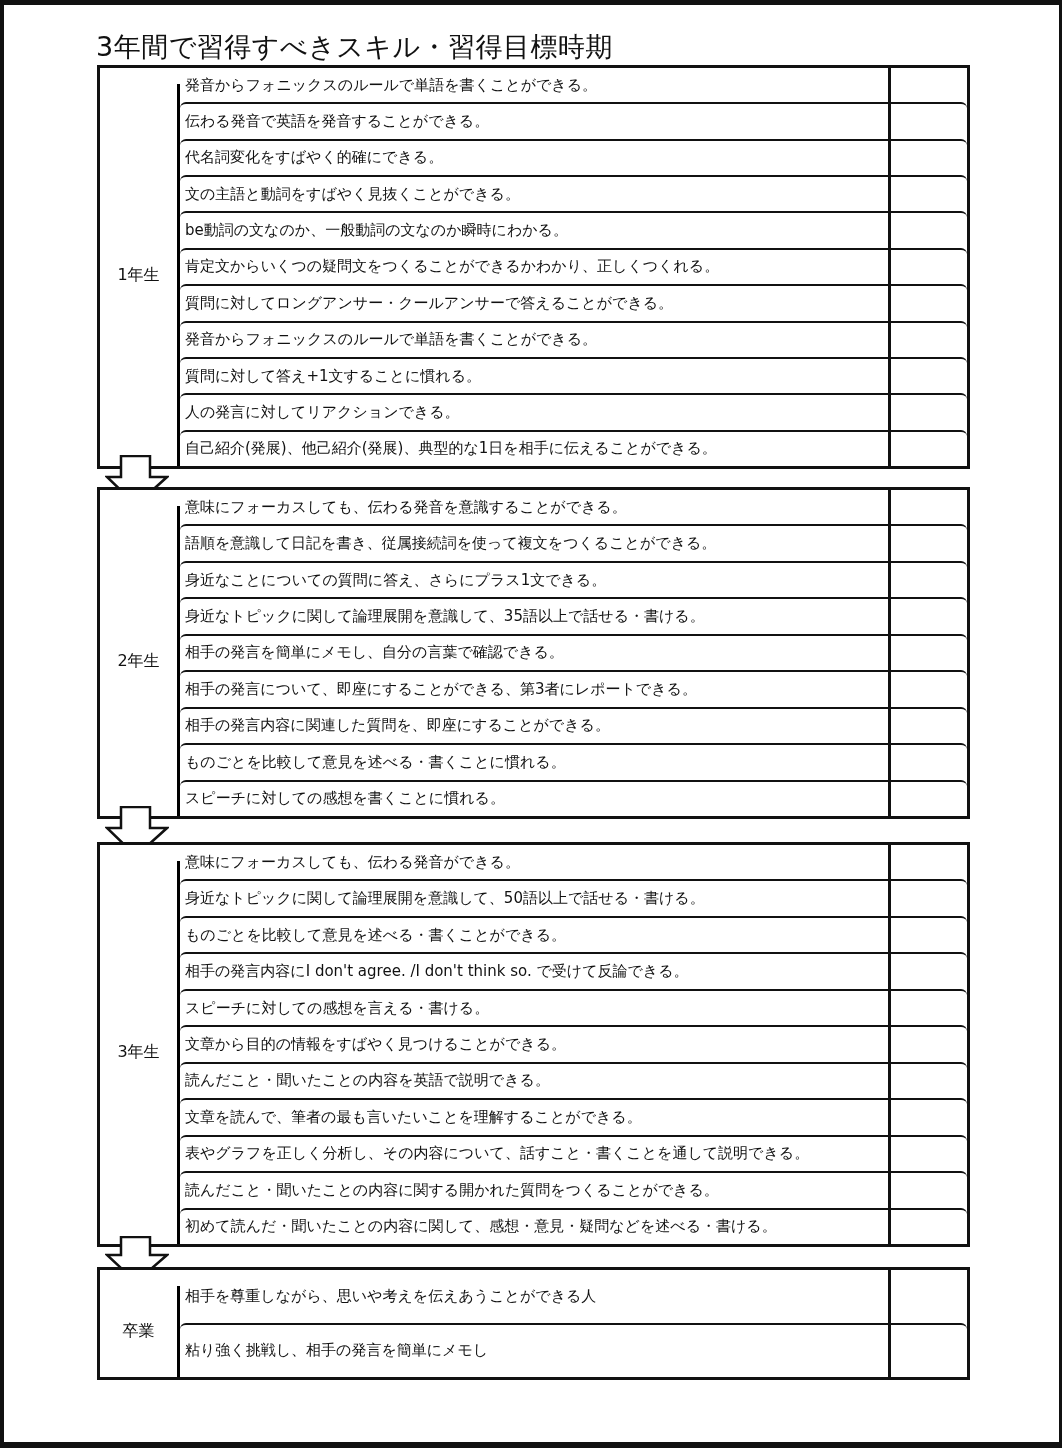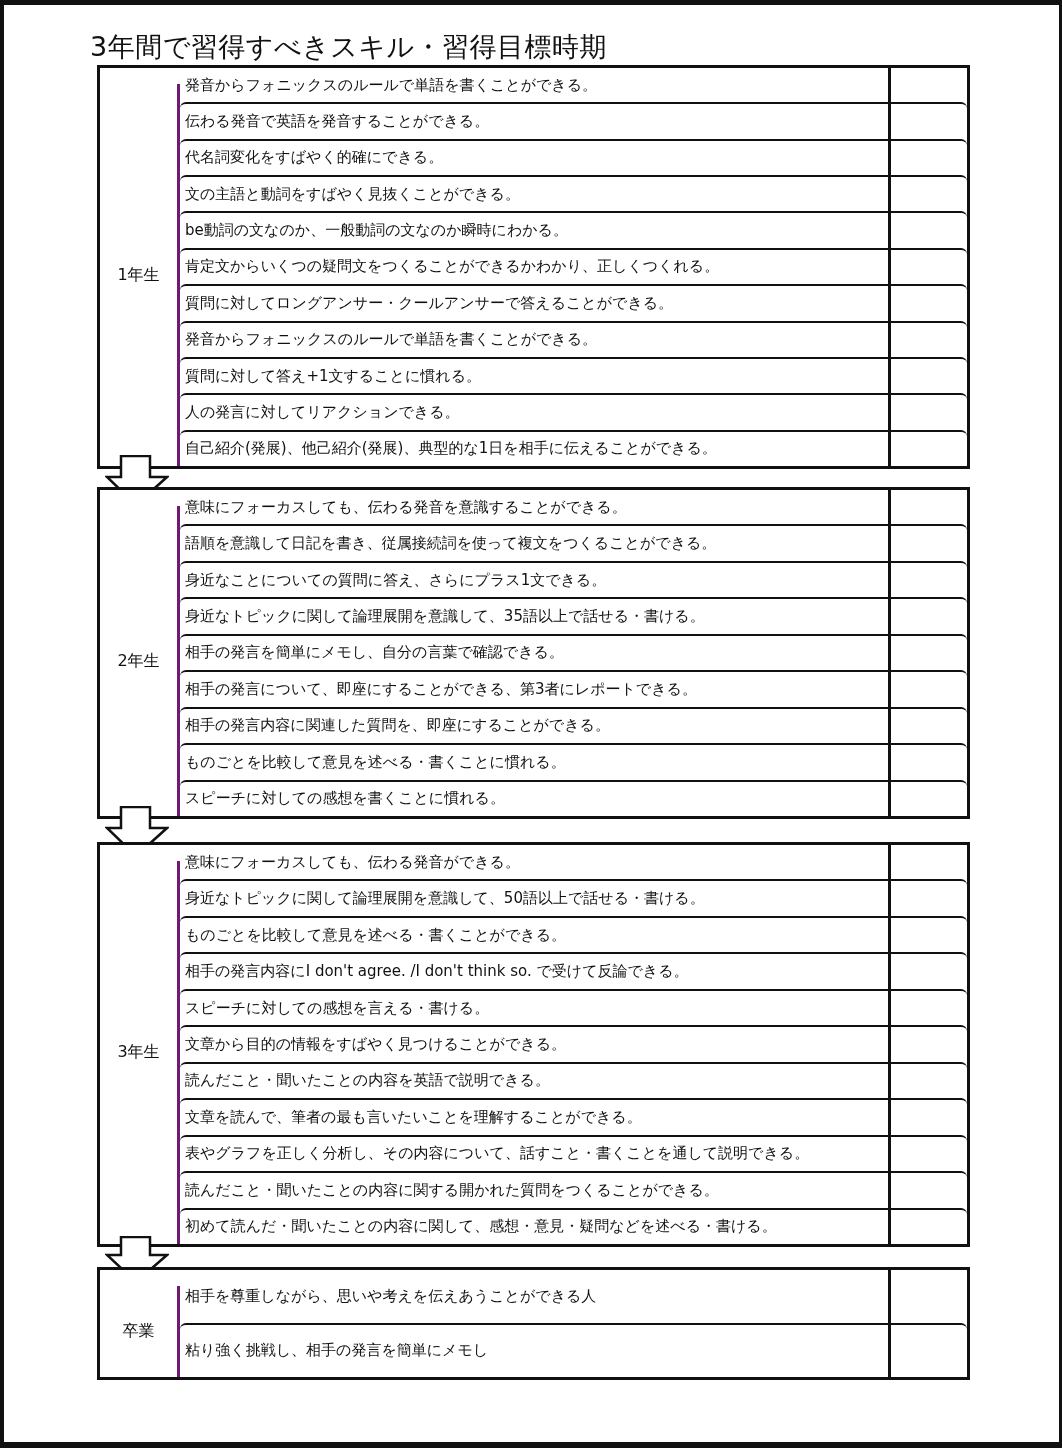--- a/index.html
+++ b/index.html
@@ -1,25 +1,25 @@
 <!DOCTYPE html>
 <html><head>
 <meta charset="utf-8">
 <style>
   html, body { margin: 0; padding: 0; background: #ffffff; }
   body { width: 1062px; height: 1448px; position: relative; overflow: hidden;
          font-family: "DejaVu Sans", "Liberation Sans", sans-serif; color: #111; }
   .page-frame { position: absolute; left: 0; top: 0; width: 1062px; height: 1448px;
                 box-sizing: border-box; border-left: 4px solid #111; border-top: 5px solid #111;
                 border-right: 3px solid #111; border-bottom: 6px solid #111; pointer-events: none; }
-  .title { position: absolute; left: 90px; top: 30px; font-size: 27px; line-height: 34px;
+  .title { position: absolute; left: 96px; top: 30px; font-size: 27px; line-height: 34px;
            letter-spacing: 0.5px; color: #111; white-space: nowrap; }
   .section { position: absolute; left: 97px; width: 873px; box-sizing: border-box;
              border: 3px solid #111; display: flex; background: #fff; }
-  .grade-label { width: 80px; flex: 0 0 80px; border-right: 3px solid #701a75; display: flex;
+  .grade-label { width: 80px; flex: 0 0 80px; border-right: 3px solid #000000; display: flex;
                  align-items: center; justify-content: center; font-size: 16px; box-sizing: border-box; margin-top: 16px; }
   .rows { flex: 1 1 auto; display: flex; flex-direction: column; }
   .row { display: flex; flex: 1 1 0; border-top: 2px solid #111; box-sizing: border-box; border-radius: 6px; }
   .row:first-child { border-top: none; }
   .row-text { flex: 1 1 auto; padding-left: 5px; display: flex; align-items: center;
               font-size: 15px; white-space: nowrap; overflow: hidden; box-sizing: border-box; }
   .row-check { width: 79px; flex: 0 0 79px; border-left: 3px solid #111; box-sizing: border-box; }
   .arrow { position: absolute; left: 105px; width: 64px; }
 </style>
 </head>

